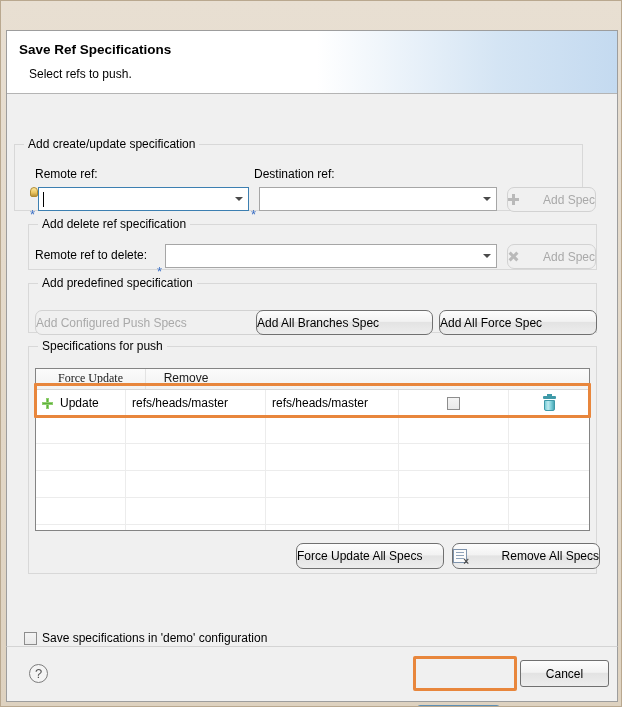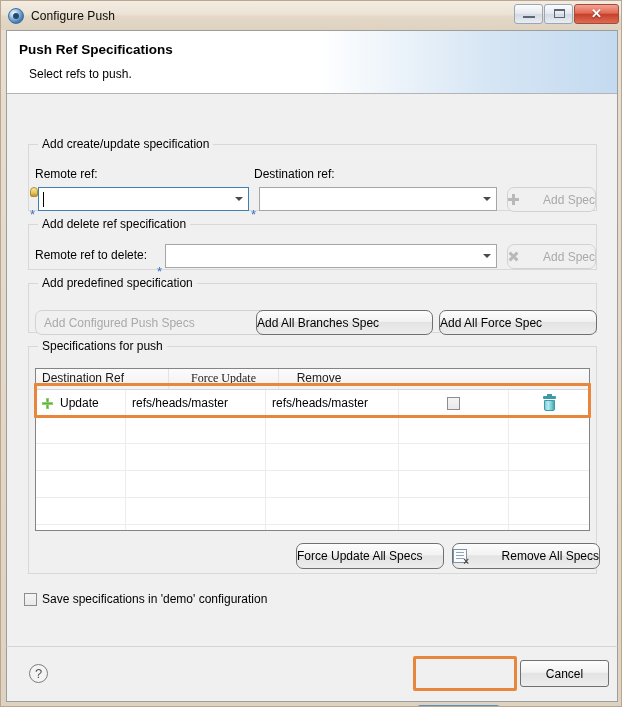--- a/index.html
+++ b/index.html
@@ -413,20 +413,21 @@
     border-radius: 1px;
   }
 
   
   .save-row {
     position: absolute;
     display: flex;
     align-items: center;
     font-size: 12px;
     color: #000;
+    margin-top: 39px;
   }
   .save-row .cb { margin-right: 5px; }
 
   
   .footer {
     position: absolute;
     left: 5px; top: 645px;
     width: 612px;
     height: 56px;
     background: #f0f0f0;
@@ -477,45 +478,30 @@
     box-sizing: border-box;
     border-radius: 2px;
     pointer-events: none;
   }
 </style>
 </head>
 <body>
 
 <div id="dialog">
 
-  <div class="titlebar">
-    <div class="app-icon"></div>
-    <div class="title-text">Configure Push</div>
-    <div class="win-buttons">
-      <div class="win-btn">
-        <span class="win-min-glyph"></span>
-      </div>
-      <div class="win-btn">
-        <span class="win-max-glyph"></span>
-      </div>
-      <div class="win-btn close">
-        <span class="win-close-glyph">✕</span>
-      </div>
-    </div>
-  </div>
 
   <div class="client">
 
     <div class="wiz-header">
       <div class="wiz-header-gradient"></div>
-      <div class="wiz-title">Push Ref Specifications</div>
+      <div class="wiz-title">Save Ref Specifications</div>
       <div class="wiz-sub">Select refs to push.</div>
     </div>
 
-    <div class="group" style="left:21px; top:113px; width:569px; height:67px;text-decoration:underline;">
+    <div class="group" style="left:7px; top:113px; width:569px; height:67px;text-decoration:underline;">
       <div class="group-title">Add create/update specification</div>
     </div>
     <div class="field-label" style="left:28px; top:136px;">Remote ref:</div>
     <div class="field-label" style="left:247px; top:136px;">Destination ref:</div>
 
     <div class="deco-bulb" style="left:23px; top:156px;"></div>
     <div class="combo focused" style="left:31px; top:156px; width:211px;">
       <div class="combo-text"></div>
       <div class="caret"></div>
       <div class="combo-arrow"></div>
@@ -544,37 +530,36 @@
     <div class="deco-asterisk" style="left:150px; top:237px;">*</div>
 
     <div class="btn disabled" style="left:500px; top:213px; width:89px; height:25px;">
       <span class="icon-x-gray"></span>
       <span class="btn-label">Add Spec</span>
     </div>
 
     <div class="group" style="left:21px; top:252px; width:569px; height:50px;">
       <div class="group-title">Add predefined specification</div>
     </div>
-    <div class="btn disabled" style="left:28px; top:279px; width:246px; height:25px;padding-left:8px;">
+    <div class="btn disabled" style="left:28px; top:279px; width:246px; height:25px;">
       <span class="btn-label">Add Configured Push Specs</span>
     </div>
     <div class="btn" style="left:249px; top:279px; width:177px; height:25px;">
       <span class="btn-label">Add All Branches Spec</span>
     </div>
     <div class="btn" style="left:432px; top:279px; width:158px; height:25px;">
       <span class="btn-label">Add All Force Spec</span>
     </div>
 
     <div class="group" style="left:21px; top:315px; width:569px; height:228px;">
       <div class="group-title">Specifications for push</div>
     </div>
 
     <div class="table-wrap" style="left:28px; top:337px; width:555px; height:163px;">
       <div class="thead">
-        <div class="th" style="width:133px;">Destination Ref</div>
         <div class="th center" style="width:110px;font-family:Liberation Serif, serif;">Force Update</div>
         <div class="th center" style="width:80px; border-right:none;">Remove</div>
       </div>
 
       <div class="trow">
         <div class="td" style="width:90px;">
           <span class="icon-plus-green"></span>
           <span>Update</span>
         </div>
         <div class="td" style="width:140px;">refs/heads/master</div>

